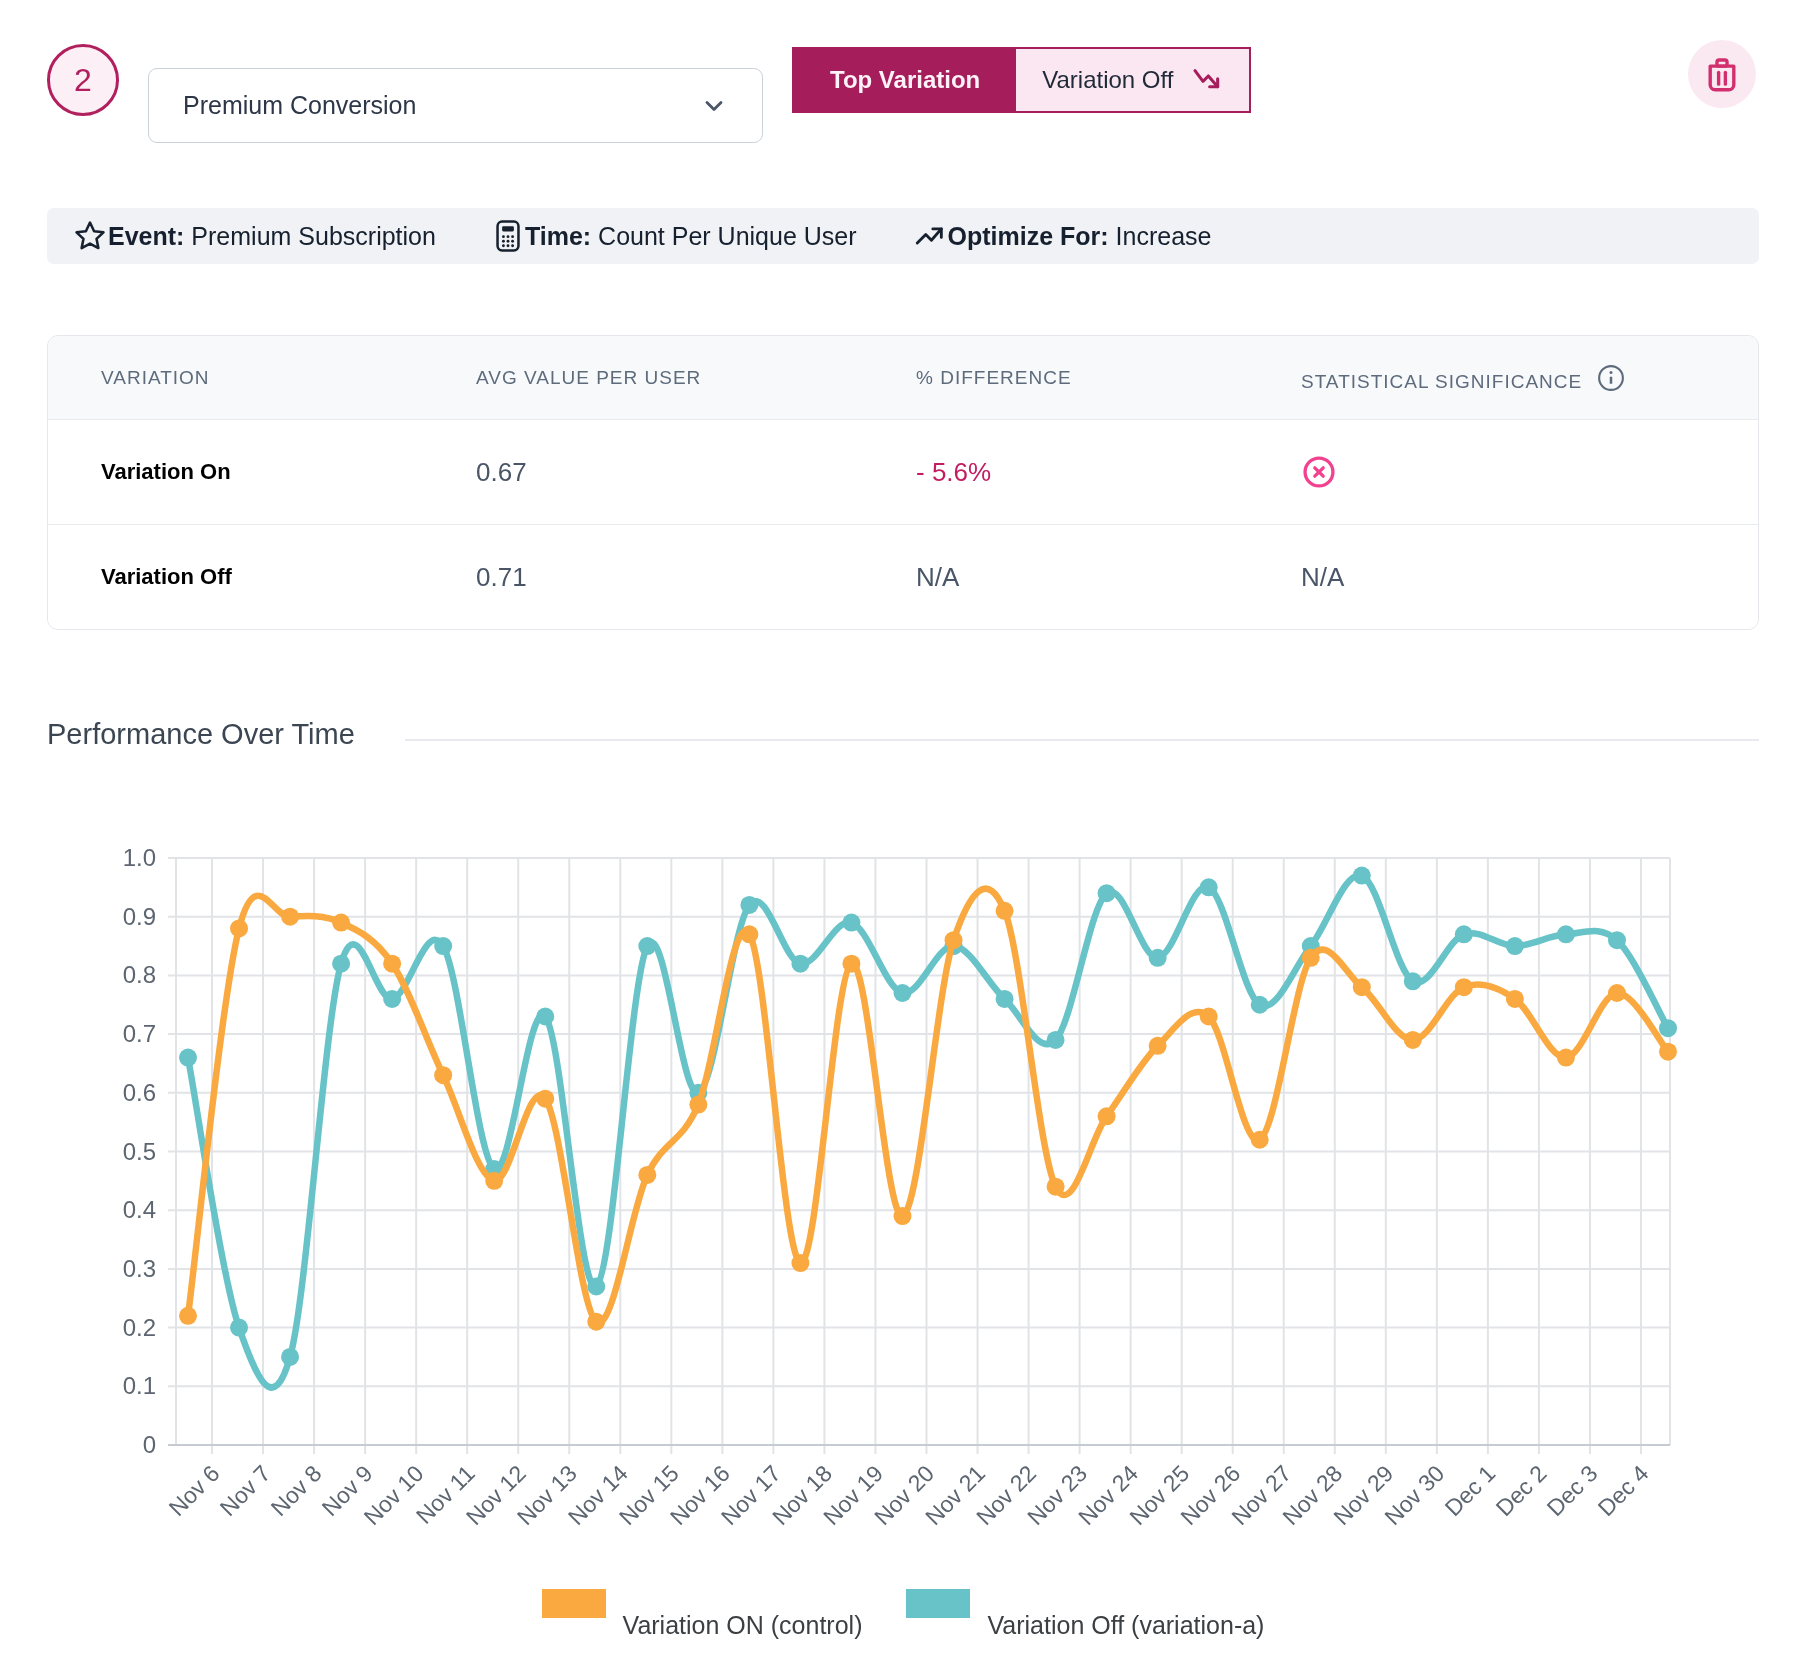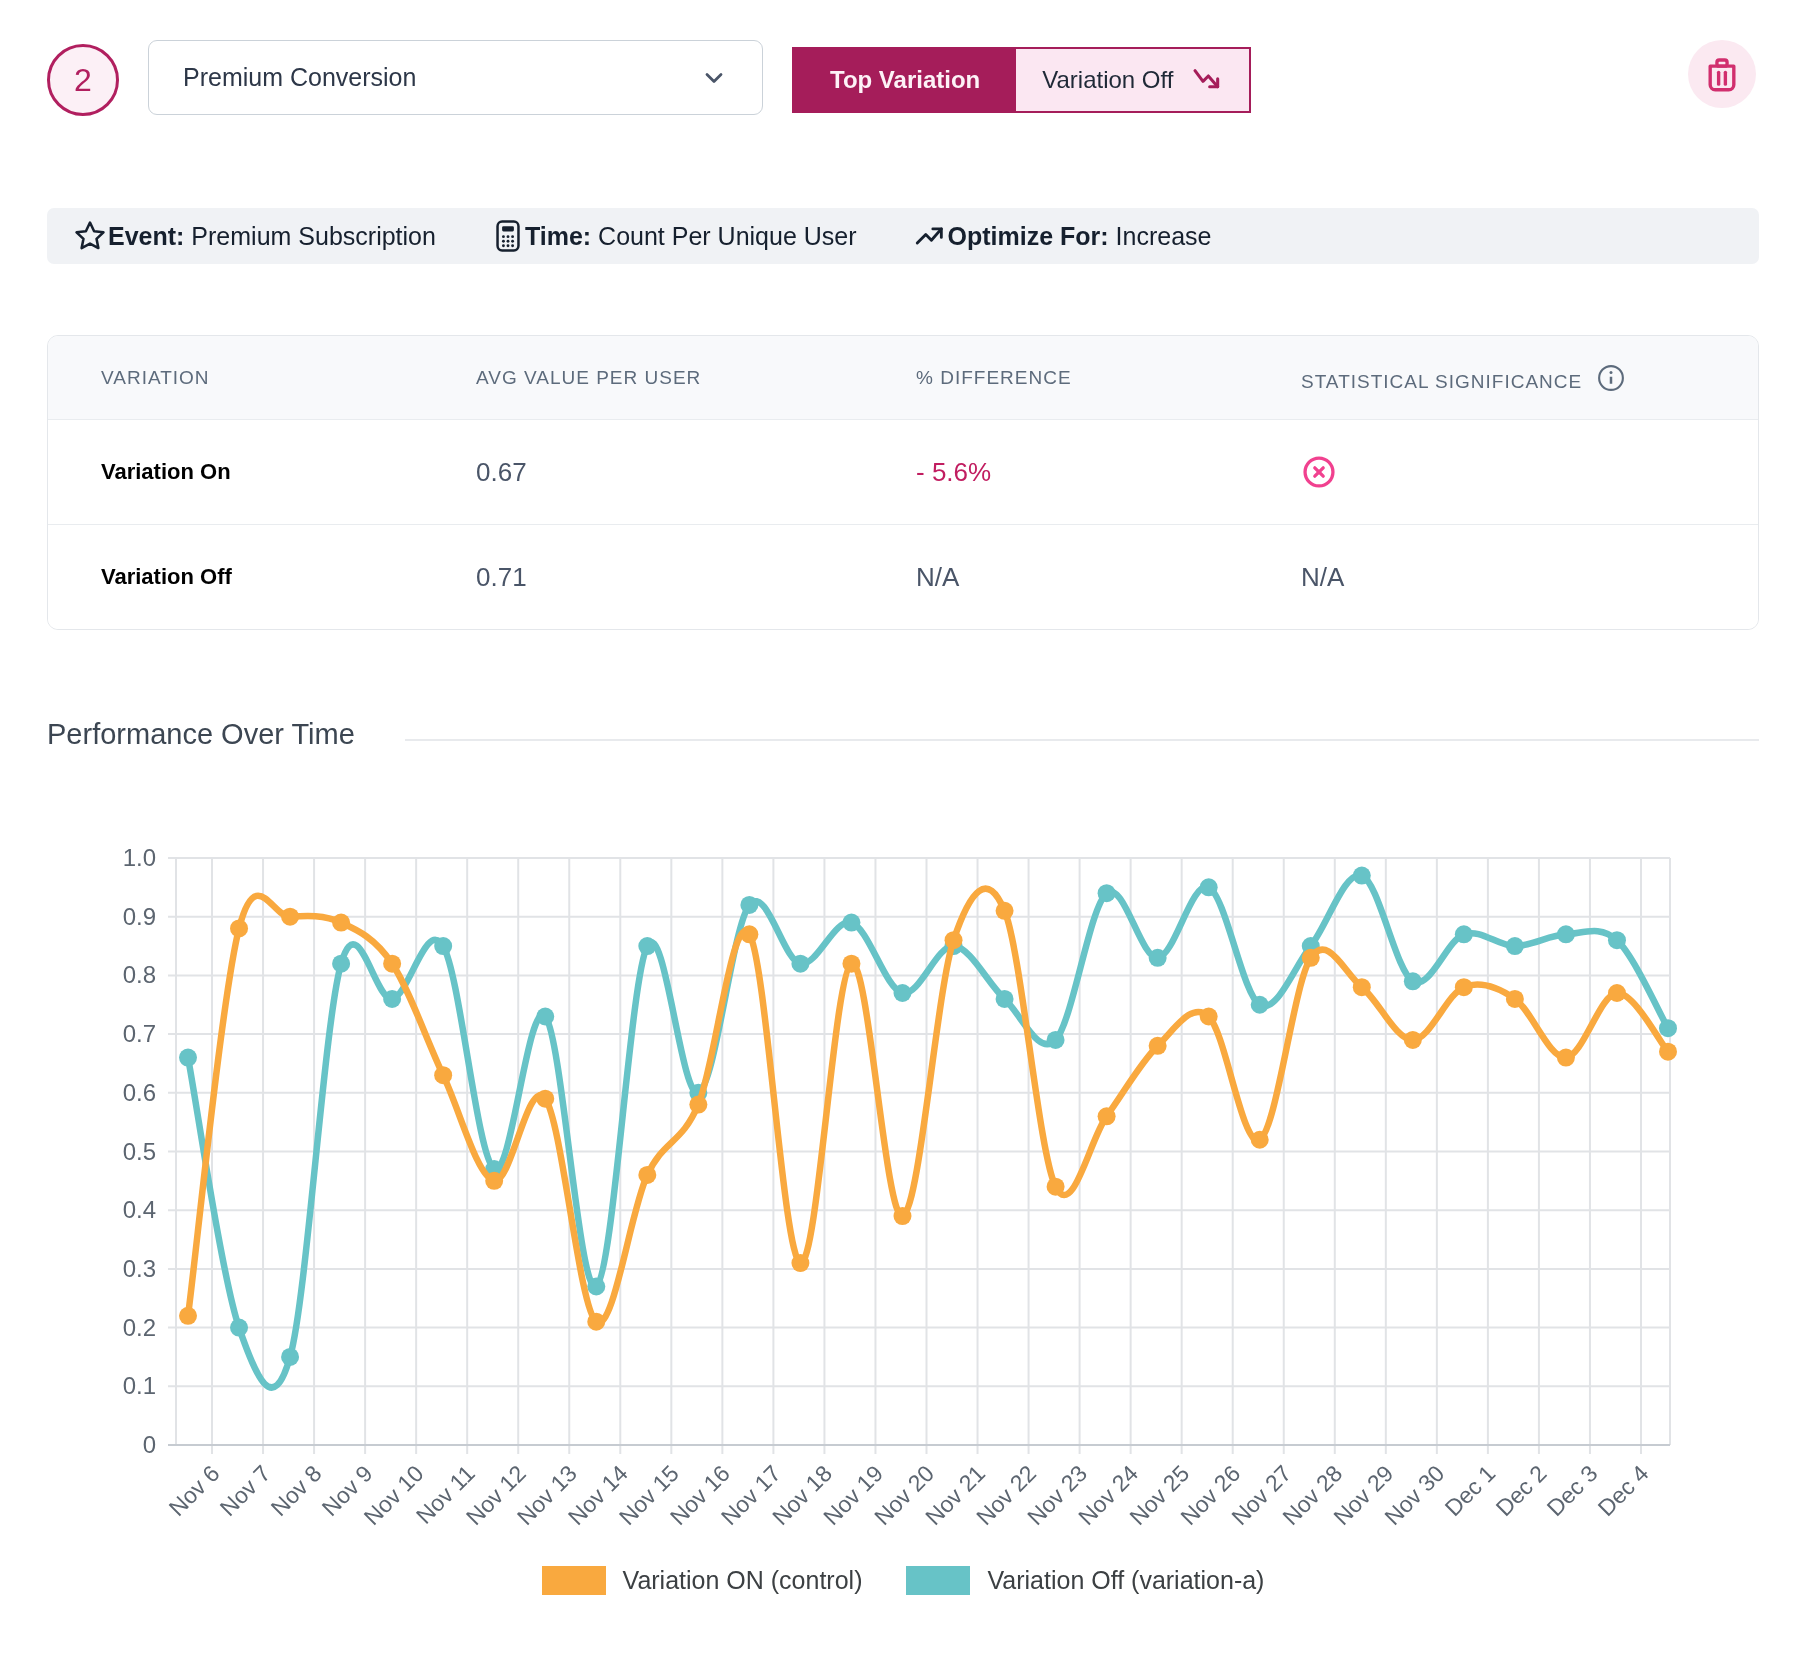--- a/index.html
+++ b/index.html
@@ -3,21 +3,21 @@
 <meta charset="utf-8">
 <style>
   html,body{margin:0;padding:0;background:#ffffff;}
   body{width:1806px;height:1656px;position:relative;font-family:"Liberation Sans",sans-serif;overflow:hidden;}
   .abs{position:absolute;}
 
   
   .badge{left:47px;top:44px;width:72px;height:72px;border-radius:50%;
     border:3.5px solid #B11F5F;background:#FCF0F6;color:#B11F5F;
     display:flex;align-items:center;justify-content:center;font-size:32px;font-weight:500;box-sizing:border-box;}
-  .dropdown{left:148px;top:40px;width:615px;height:75px;border:1.5px solid #CBD2D9;border-radius:9px;
+  .dropdown{left:148px;top:68px;width:615px;height:75px;border:1.5px solid #CBD2D9;border-radius:9px;
     background:#fff;display:flex;align-items:center;box-sizing:border-box;padding:0 34px;cursor:pointer;}
   .dropdown .dd-label{font-size:25px;color:#2D3748;font-weight:500;flex:1;}
   .toggle{left:792px;top:47px;height:66px;border:2px solid #A51D5A;border-radius:0;display:flex;
     overflow:hidden;box-sizing:border-box;}
   .seg{display:flex;align-items:center;justify-content:center;font-size:24px;cursor:pointer;}
   .seg.active{background:#A51D5A;color:#FDF2F7;font-weight:600;padding:0 36px;}
   .seg.off{background:#FBE7F2;color:#1F2937;font-weight:500;padding:0 26px;gap:18px;}
   .trash-btn{left:1688px;top:40px;width:68px;height:68px;border-radius:50%;background:#FBE9F1;
     display:flex;align-items:center;justify-content:center;cursor:pointer;}
 
@@ -41,21 +41,21 @@
   .tbody-row .val{font-size:26px;color:#4A5568;}
   .neg{color:#C11D60 !important;font-weight:500;}
 
   
   .chart-title{left:47px;top:718px;font-size:29px;color:#3C4652;}
   .title-rule{left:405px;top:739px;width:1354px;height:2px;background:#E8EAED;}
   .chart-wrap{left:0;top:780px;width:1806px;height:800px;}
   .legend{left:0;top:1566px;width:1806px;display:flex;justify-content:center;align-items:center;gap:44px;}
   .legend .item{display:flex;align-items:center;gap:17px;}
   .legend .swatch{width:64px;height:29px;display:inline-block;}
-  .legend .ltext{font-size:25px;color:#3C4043;}
+  .legend .ltext{font-size:25px;color:#3C4043;margin-top:45px;}
 
   svg text{font-family:"Liberation Sans",sans-serif;}
 </style>
 </head>
 <body>
 
 <div class="abs badge">2</div>
 
 <div class="abs dropdown">
   <span class="dd-label">Premium Conversion</span>

